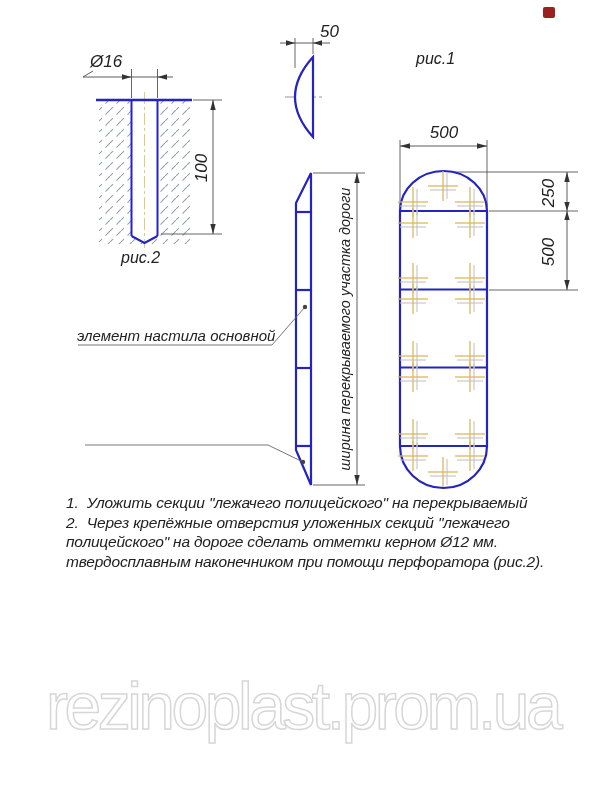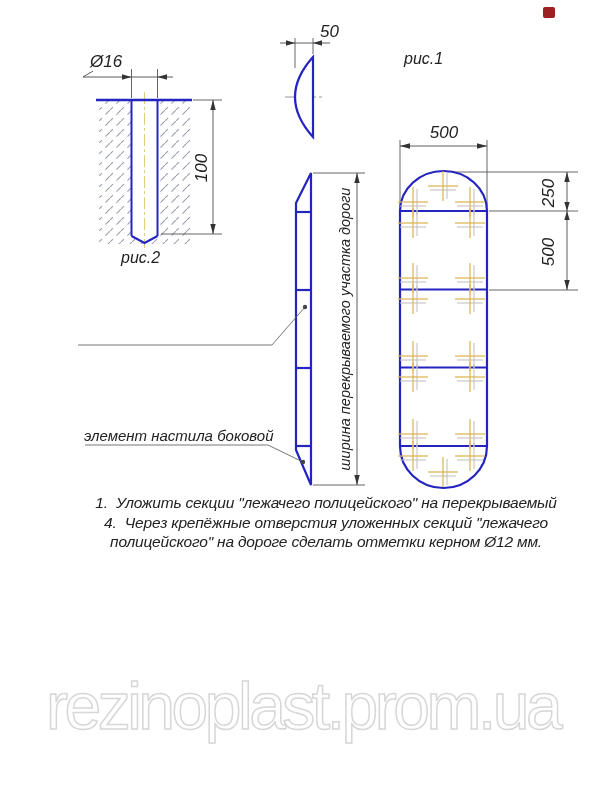--- a/index.html
+++ b/index.html
@@ -1,19 +1,19 @@
 <!DOCTYPE html>
 <html><head>
 <meta charset="utf-8">
 <style>
   html,body{margin:0;padding:0;background:#fff;}
   .canvas{position:relative;width:600px;height:800px;background:#ffffff;overflow:hidden;
           font-family:"Liberation Sans",sans-serif;}
   .abs{position:absolute;}
-  .cad{font-family:"Liberation Sans",sans-serif;font-style:italic;color:#222;white-space:pre;text-align:center;}
+  .cad{font-family:"Liberation Sans",sans-serif;font-style:italic;color:#222;white-space:pre;}
   .dim{font-size:17px;}
   .cap{font-size:16px;}
   .lbl{font-size:15px;}
   .rot{transform:rotate(-90deg);transform-origin:center center;text-align:center;}
   .instr-line{font-size:15.5px;line-height:19.6px;letter-spacing:-0.2px;}
   svg text{font-family:"Liberation Sans",sans-serif;}
 </style>
 </head>
 <body>
 
@@ -185,29 +185,30 @@
     <rect x="543" y="7" width="12" height="11" rx="2" fill="#9b2020"></rect>
 
     <text x="46" y="729" font-size="66" letter-spacing="-3.5" fill="#ffffff" stroke="#d7d7d7" stroke-width="1.5">rezinoplast.prom.ua</text>
   </svg>
 
   <div class="abs cad dim" style="left:90px;top:52px">Ø16</div>
   <div class="abs cad dim rot" style="left:182px;top:158px;width:40px">100</div>
   <div class="abs cad cap" style="left:121px;top:249px">рис.2</div>
 
   <div class="abs cad dim" style="left:320px;top:22px">50</div>
-  <div class="abs cad cap" style="left:404px;top:50px">рис.1</div>
+  <div class="abs cad cap" style="left:416px;top:50px">рис.1</div>
 
   <div class="abs cad dim" style="left:423px;top:123px;width:42px;text-align:center">500</div>
   <div class="abs cad dim rot" style="left:529px;top:183px;width:40px">250</div>
   <div class="abs cad dim rot" style="left:529px;top:242px;width:40px">500</div>
 
   <div class="abs cad rot" style="left:190px;top:321px;width:310px;font-size:14.5px">ширина перекрываемого участка дороги</div>
 
-  <div class="abs cad lbl" style="left:84px;top:427px">элемент настила боковой</div>
+  <div class="abs cad lbl" style="left:77px;top:327px">элемент настила основной</div>
 
   <div class="abs" style="left:66px;top:493px;width:520px">
     <div class="cad instr-line">1.  Уложить секции "лежачего полицейского" на перекрываемый</div>
-    <div class="cad instr-line">4.  Через крепёжные отверстия уложенных секций "лежачего</div>
+    <div class="cad instr-line">2.  Через крепёжные отверстия уложенных секций "лежачего</div>
     <div class="cad instr-line">полицейского" на дороге сделать отметки керном Ø12 мм.</div>
+    <div class="cad instr-line">твердосплавным наконечником при помощи перфоратора (рис.2).</div>
   </div>
 
 </div>
 
 </body></html>

